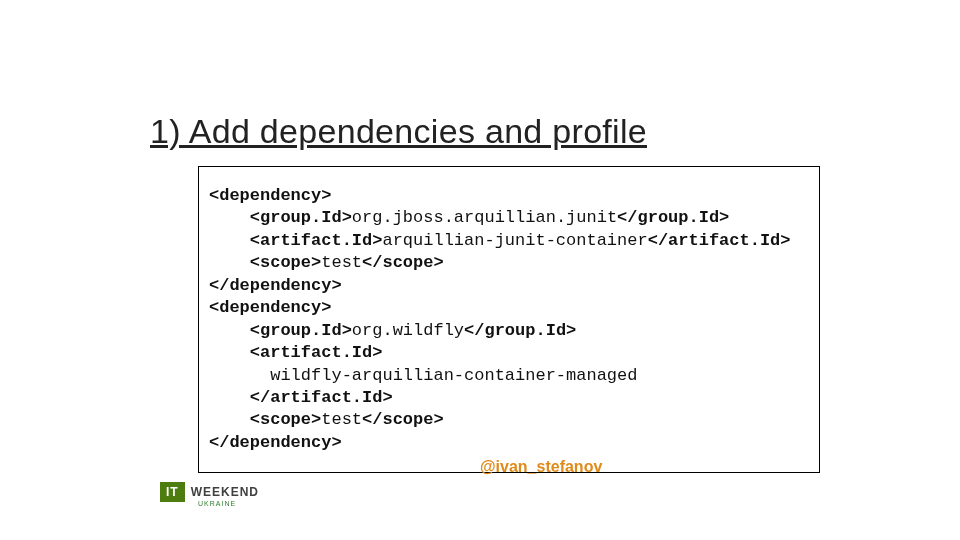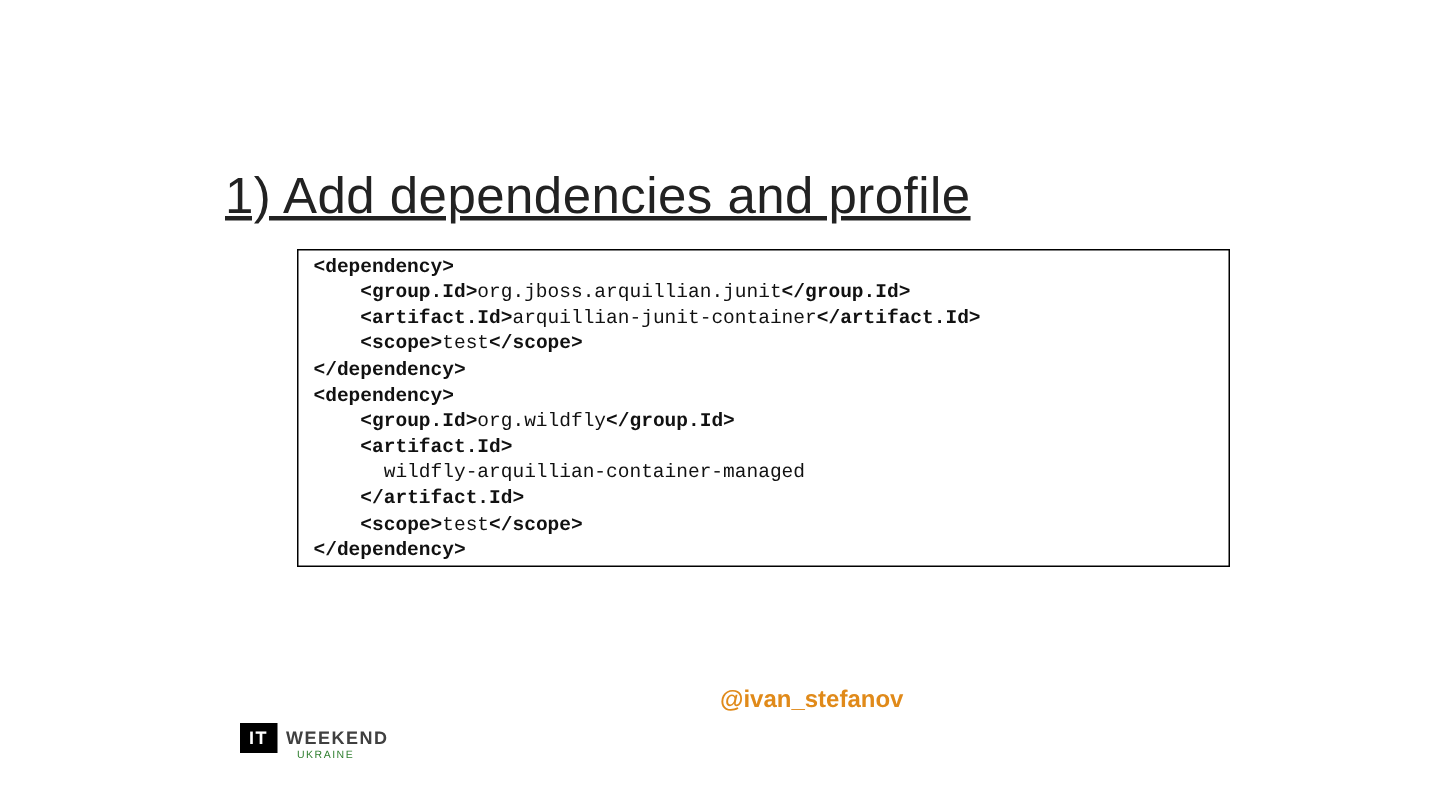--- a/index.html
+++ b/index.html
@@ -1,22 +1,22 @@
 <!DOCTYPE html>
 <html><head>
 <meta charset="utf-8">
 <style>
 html,body{margin:0;padding:0;width:960px;height:540px;background:#fff;font-family:Verdana,Geneva,sans-serif;overflow:hidden}
 .slide{position:relative;width:844px;height:540px}
 .title{position:absolute;left:150px;top:112px;font-size:34px;color:#222;text-decoration:underline;letter-spacing:.3px}
-.codebox{position:absolute;left:198px;top:166px;width:600px;border:1px solid #000;background:#fff;padding:2px 10px;font-family:"Consolas","Courier New",monospace;font-size:13px;line-height:1.32;color:#111;white-space:pre}
+.codebox{position:absolute;left:198px;top:166px;width:600px;border:1px solid #000;background:#fff;padding:18px 10px;font-family:"Consolas","Courier New",monospace;font-size:17px;line-height:1.32;color:#111;white-space:pre}
 .codebox .b{font-weight:bold}
 .handle{position:absolute;left:480px;top:458px;color:#e08a1a;font-weight:bold;font-size:16px}
 .logo-it{position:absolute;left:160px;top:480px;height:24px;display:flex;align-items:center;gap:6px;font-size:12px}
-.logo-it .it{background:#000000;color:#fff;font-weight:bold;padding:3px 6px;letter-spacing:1px}
+.logo-it .it{background:#4d7c0f;color:#fff;font-weight:bold;padding:3px 6px;letter-spacing:1px}
 .logo-it .wk{color:#404040;font-weight:bold;letter-spacing:1px}
 .logo-it .uk{font-size:7px;color:#2f7f2f;letter-spacing:1px;position:absolute;top:20px;left:38px}
 .logo-bg{position:absolute;right:68px;bottom:36px;width:88px;height:60px}
 .logo-bg .txt{position:absolute;left:8px;top:0;font-family:"Comic Sans MS",cursive;font-size:14px;color:#333}
 .logo-bg svg{position:absolute;left:0;top:4px}
 .logo-bg .cup{position:absolute;right:0;top:4px;width:30px;height:26px;border:2px solid #555;border-top:none;border-radius:0 0 12px 12px}
 .logo-bg .cup:before{content:"";position:absolute;right:-10px;top:4px;width:8px;height:12px;border:2px solid #555;border-left:none;border-radius:0 8px 8px 0}
 .logo-bg .steam{position:absolute;right:8px;top:-6px;font-size:11px;color:#c23}
 </style>
 </head>

